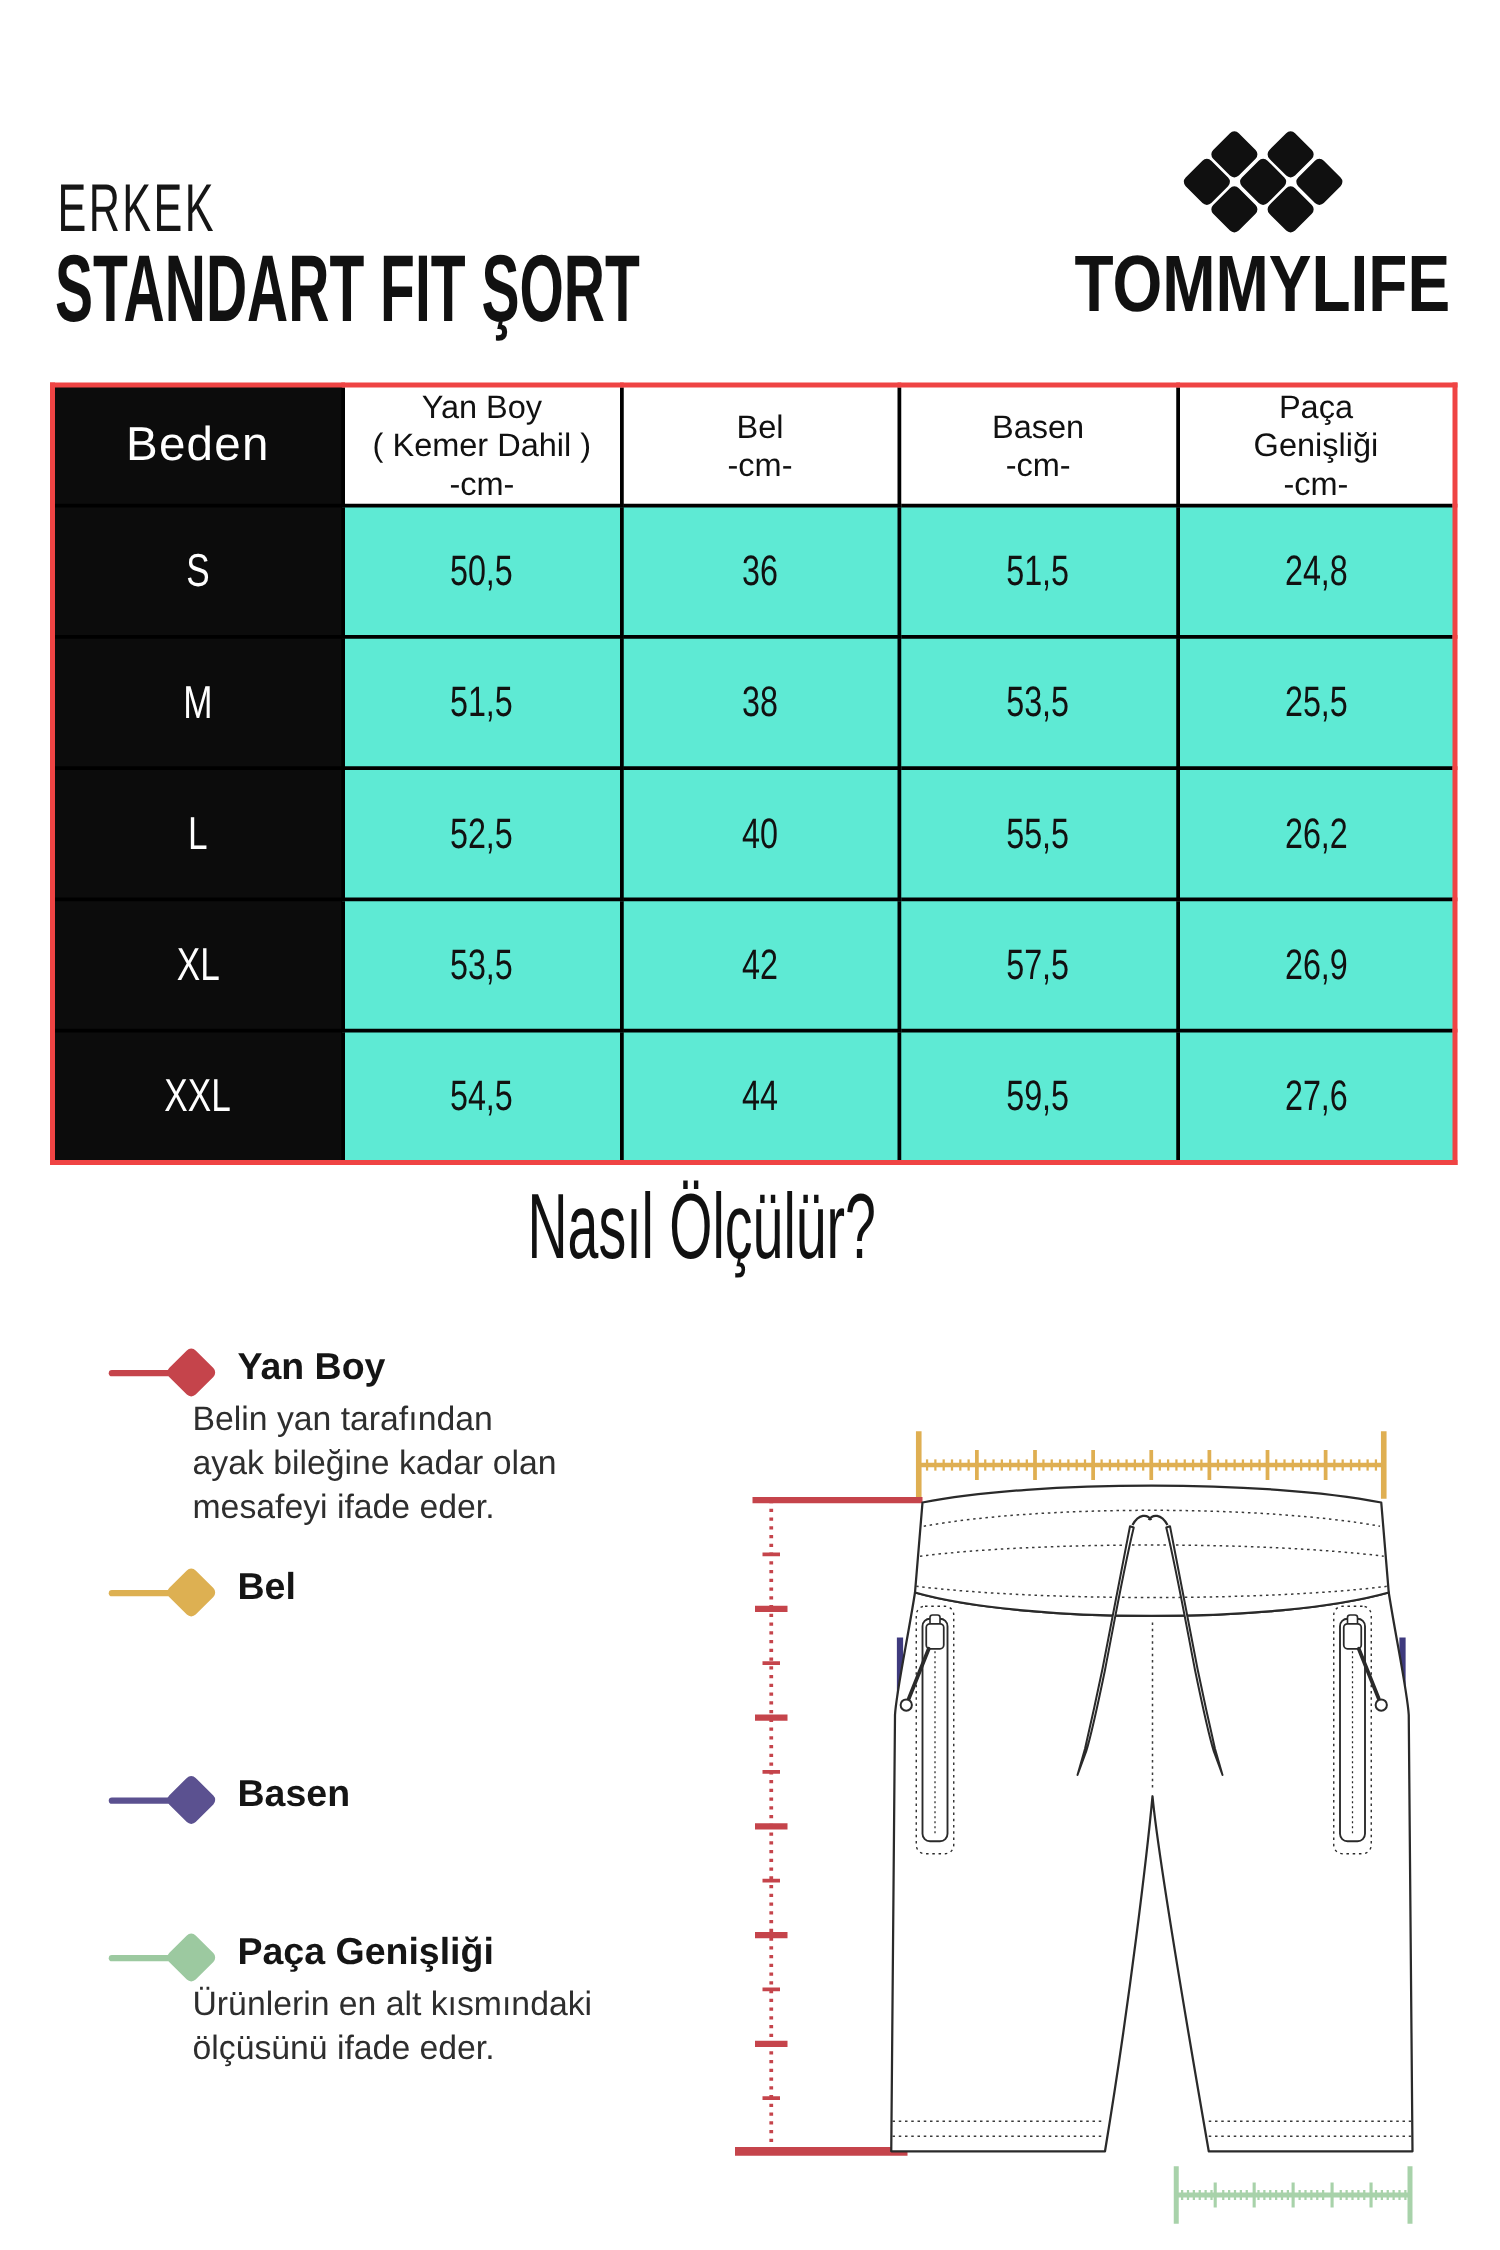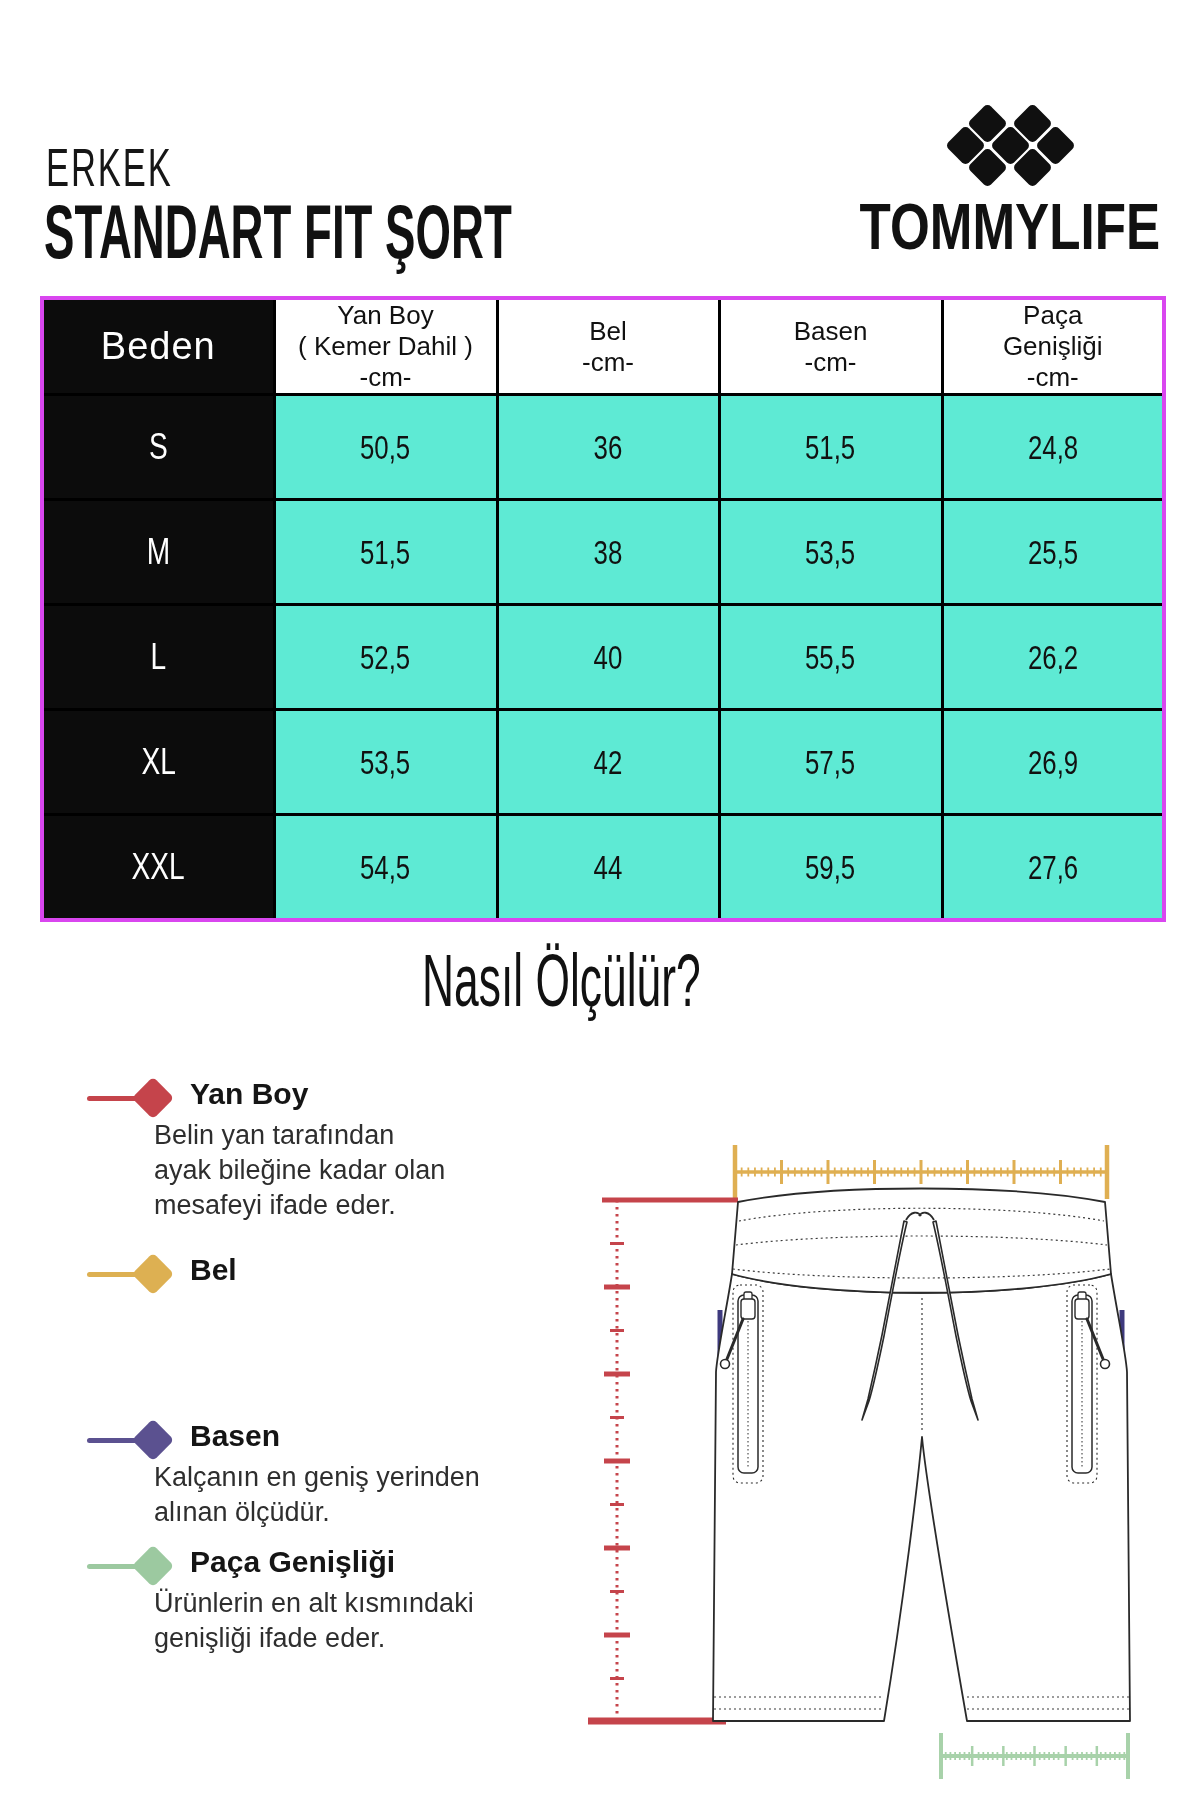--- a/index.html
+++ b/index.html
@@ -14,22 +14,22 @@
   #erkek{left:46px;top:136px;font-size:54px;font-weight:400;letter-spacing:3px;color:#161616;}
   #erkek .cx{transform:scaleX(0.64);}
   #ptitle{left:44px;top:196px;font-size:76px;font-weight:700;line-height:0.95;}
   #ptitle .cx{transform:scaleX(0.60);}
   #logo{left:942px;top:100px;width:136px;height:90px;}
   .dia{position:absolute;width:29px;height:29px;background:#101010;border-radius:5px;transform:rotate(45deg);}
   #brand{left:810px;top:190px;width:400px;text-align:center;font-size:64px;font-weight:700;}
   #brand .cx{transform:scaleX(0.80);transform-origin:center top;}
 
   
-  #sizetable{left:40px;top:296px;width:1122px;border-collapse:collapse;table-layout:fixed;
-             border:4px solid #d946ef;}
+  #sizetable{left:40px;top:306px;width:1122px;border-collapse:collapse;table-layout:fixed;
+             border:4px solid #ef4444;}
   #sizetable th,#sizetable td{border:3px solid #000;padding:0;text-align:center;vertical-align:middle;}
   th.colh{font-size:26px;line-height:31px;font-weight:400;white-space:pre-line;height:84px;background:#fff;}
   th.bedenh{background:#0c0c0c;color:#fff;font-size:38px;font-weight:400;letter-spacing:1px;}
   th.sizec{background:#0c0c0c;color:#fff;font-weight:400;font-size:37px;height:102px;}
   td.val{font-size:34px;background:#5eead4;}
   .cnum{display:inline-block;transform:scaleX(0.76);white-space:nowrap;}
 
   
   #howtitle{left:0;top:938px;width:1122px;text-align:center;font-size:74px;font-weight:400;}
   #howtitle .cx{transform:scaleX(0.60);transform-origin:center top;}
@@ -130,29 +130,27 @@
     </div>
     <div class="legend-item" style="top: 1252px;">
       <div class="leg-line" style="background: rgb(221, 176, 82);"></div>
       <div class="leg-dia" style="background: rgb(221, 176, 82);"></div>
       <div class="leg-title">Bel</div>
     </div>
     <div class="legend-item" style="top: 1418px;">
       <div class="leg-line" style="background: rgb(91, 81, 144);"></div>
       <div class="leg-dia" style="background: rgb(91, 81, 144);"></div>
       <div class="leg-title">Basen</div>
-      <div class="leg-desc">Kalçanın en geniş yerinden
-alınan ölçüdür.</div>
     </div>
     <div class="legend-item" style="top: 1544px;">
       <div class="leg-line" style="background: rgb(156, 201, 160);"></div>
       <div class="leg-dia" style="background: rgb(156, 201, 160);"></div>
       <div class="leg-title">Paça Genişliği</div>
       <div class="leg-desc">Ürünlerin en alt kısmındaki
-genişliği ifade eder.</div>
+ölçüsünü ifade eder.</div>
     </div>
   </div>
 
 <svg id="diagram" class="abs" width="670" height="860" viewBox="0 0 670 860">
   <g id="rulers">
       <line x1="205" y1="232" x2="577" y2="232" stroke="#DFAF52" stroke-width="3.5"></line>
       <line x1="205" y1="205" x2="205" y2="259" stroke="#DFAF52" stroke-width="4.5"></line>
       <line x1="577" y1="205" x2="577" y2="259" stroke="#DFAF52" stroke-width="4.5"></line>
       <line x1="251.5" y1="220" x2="251.5" y2="244" stroke="#DFAF52" stroke-width="3"></line>
       <line x1="298" y1="220" x2="298" y2="244" stroke="#DFAF52" stroke-width="3"></line>

